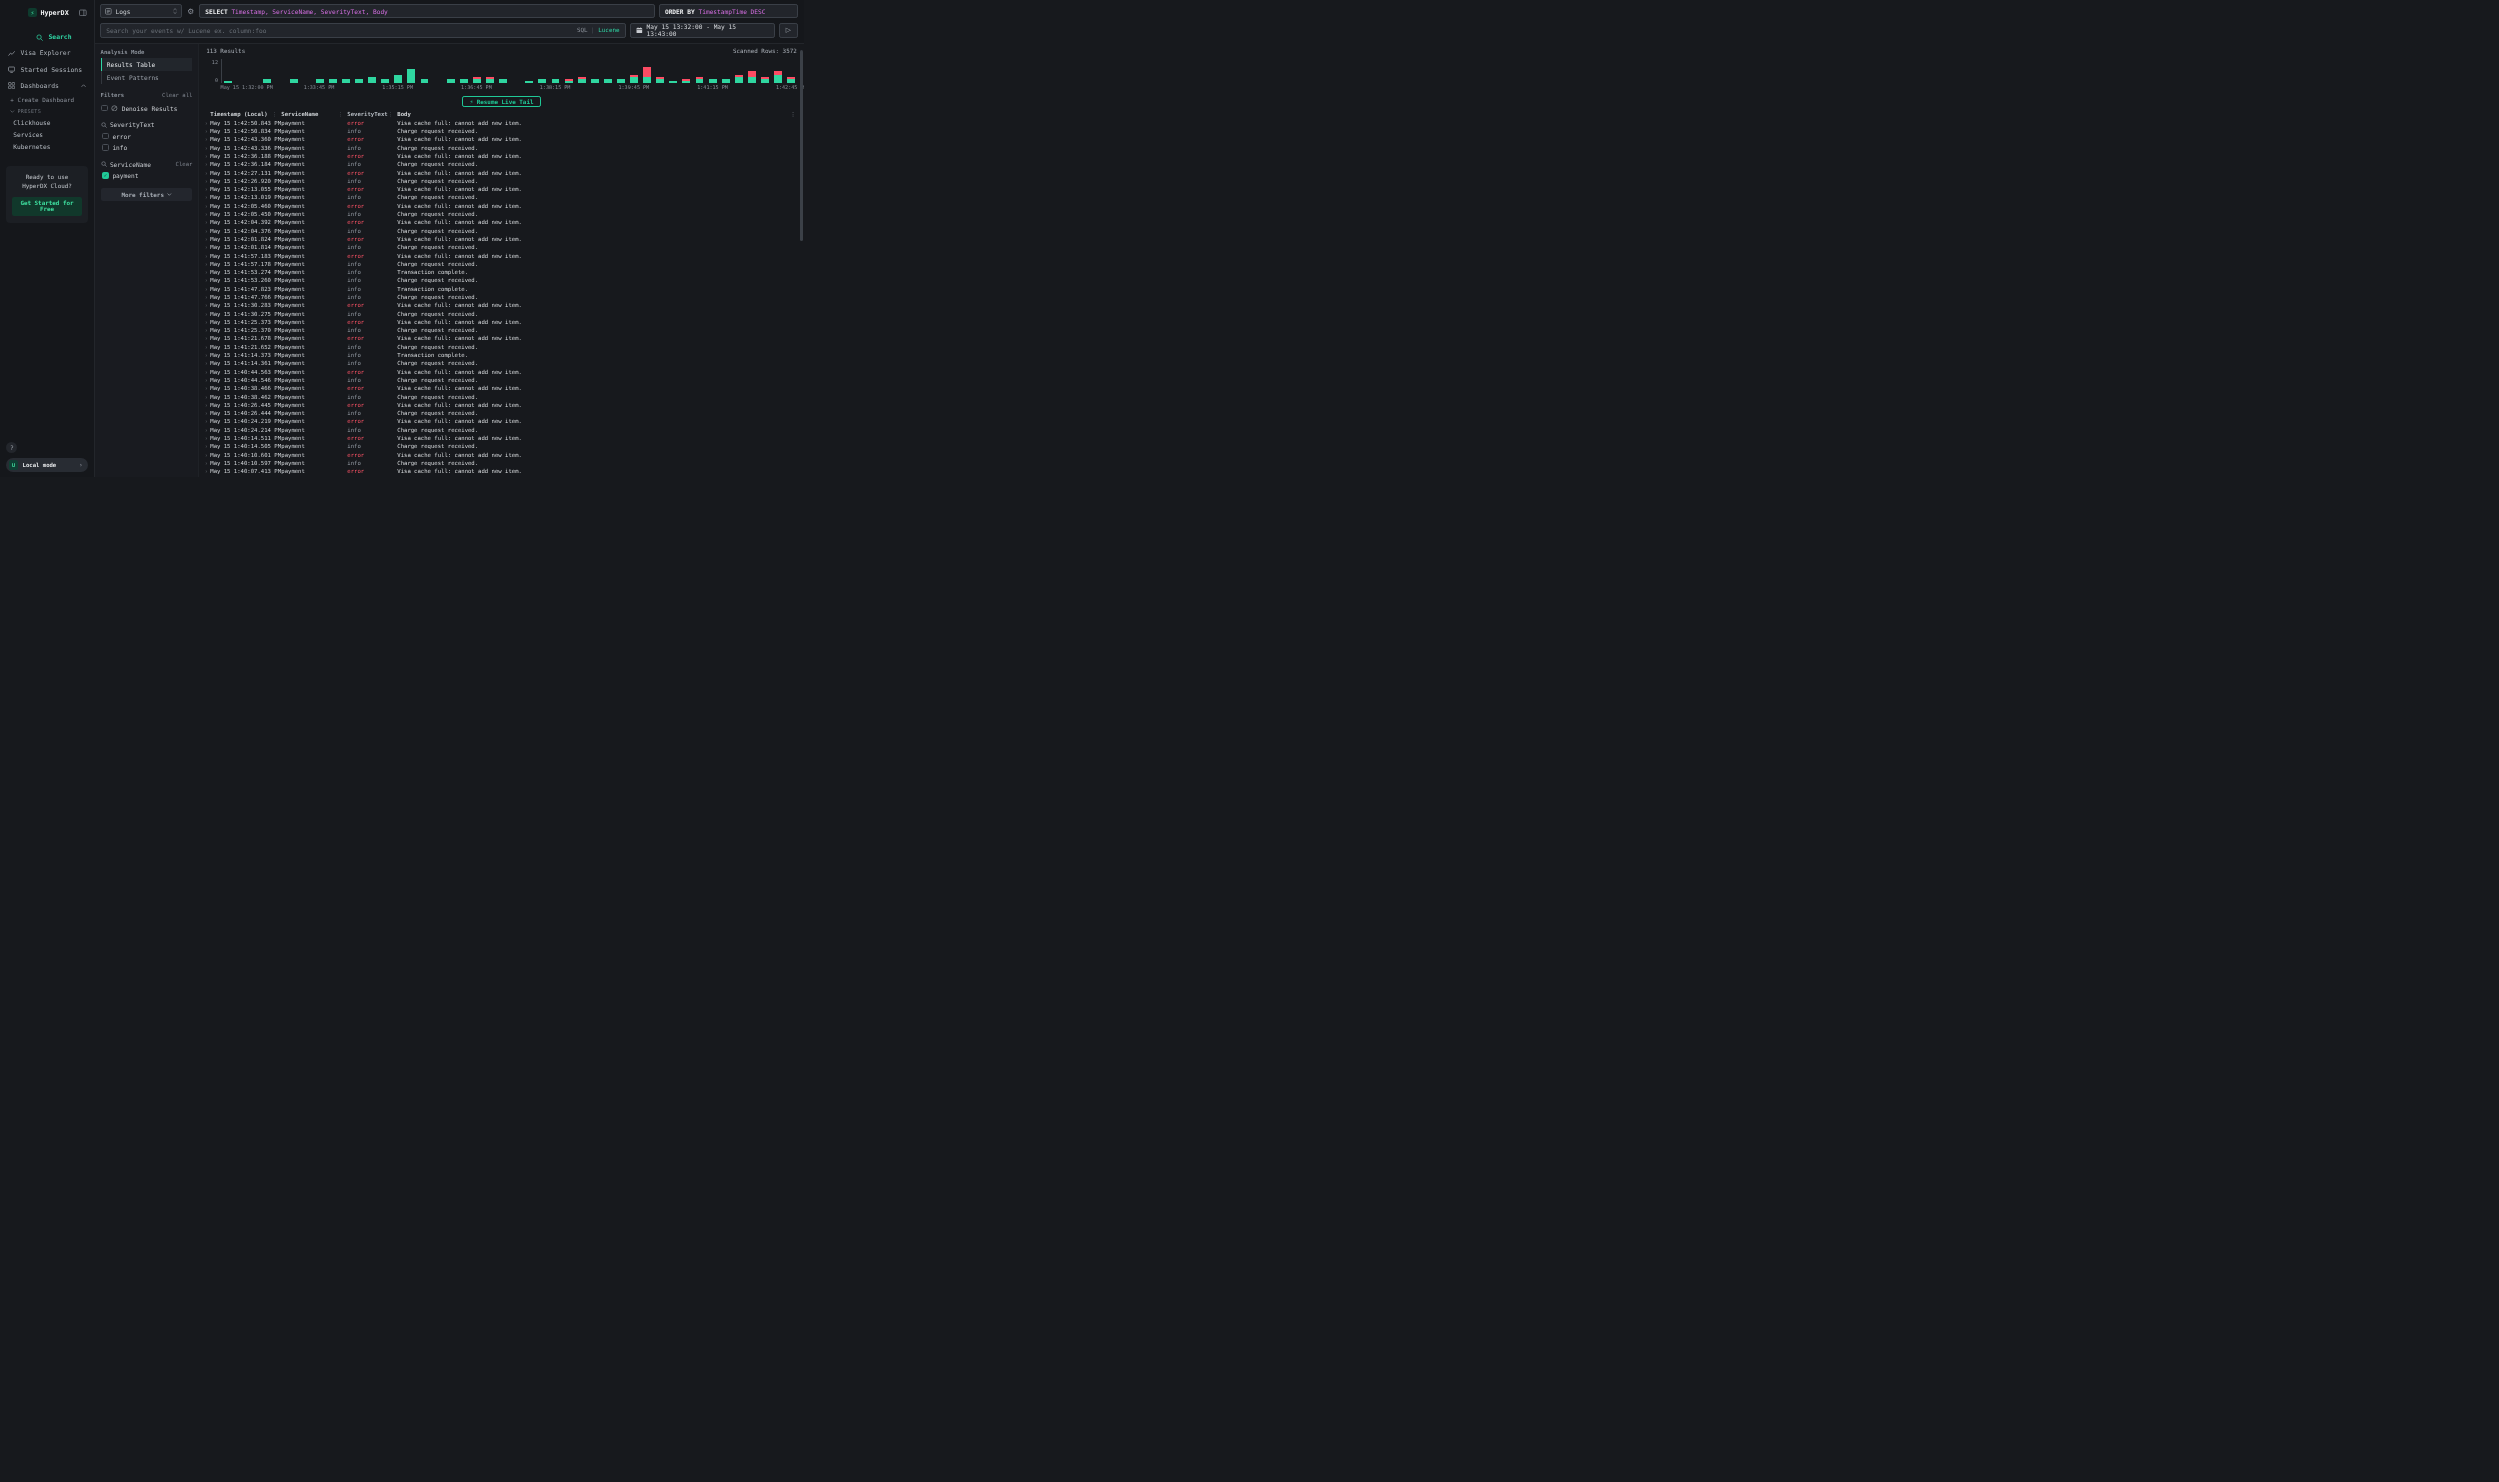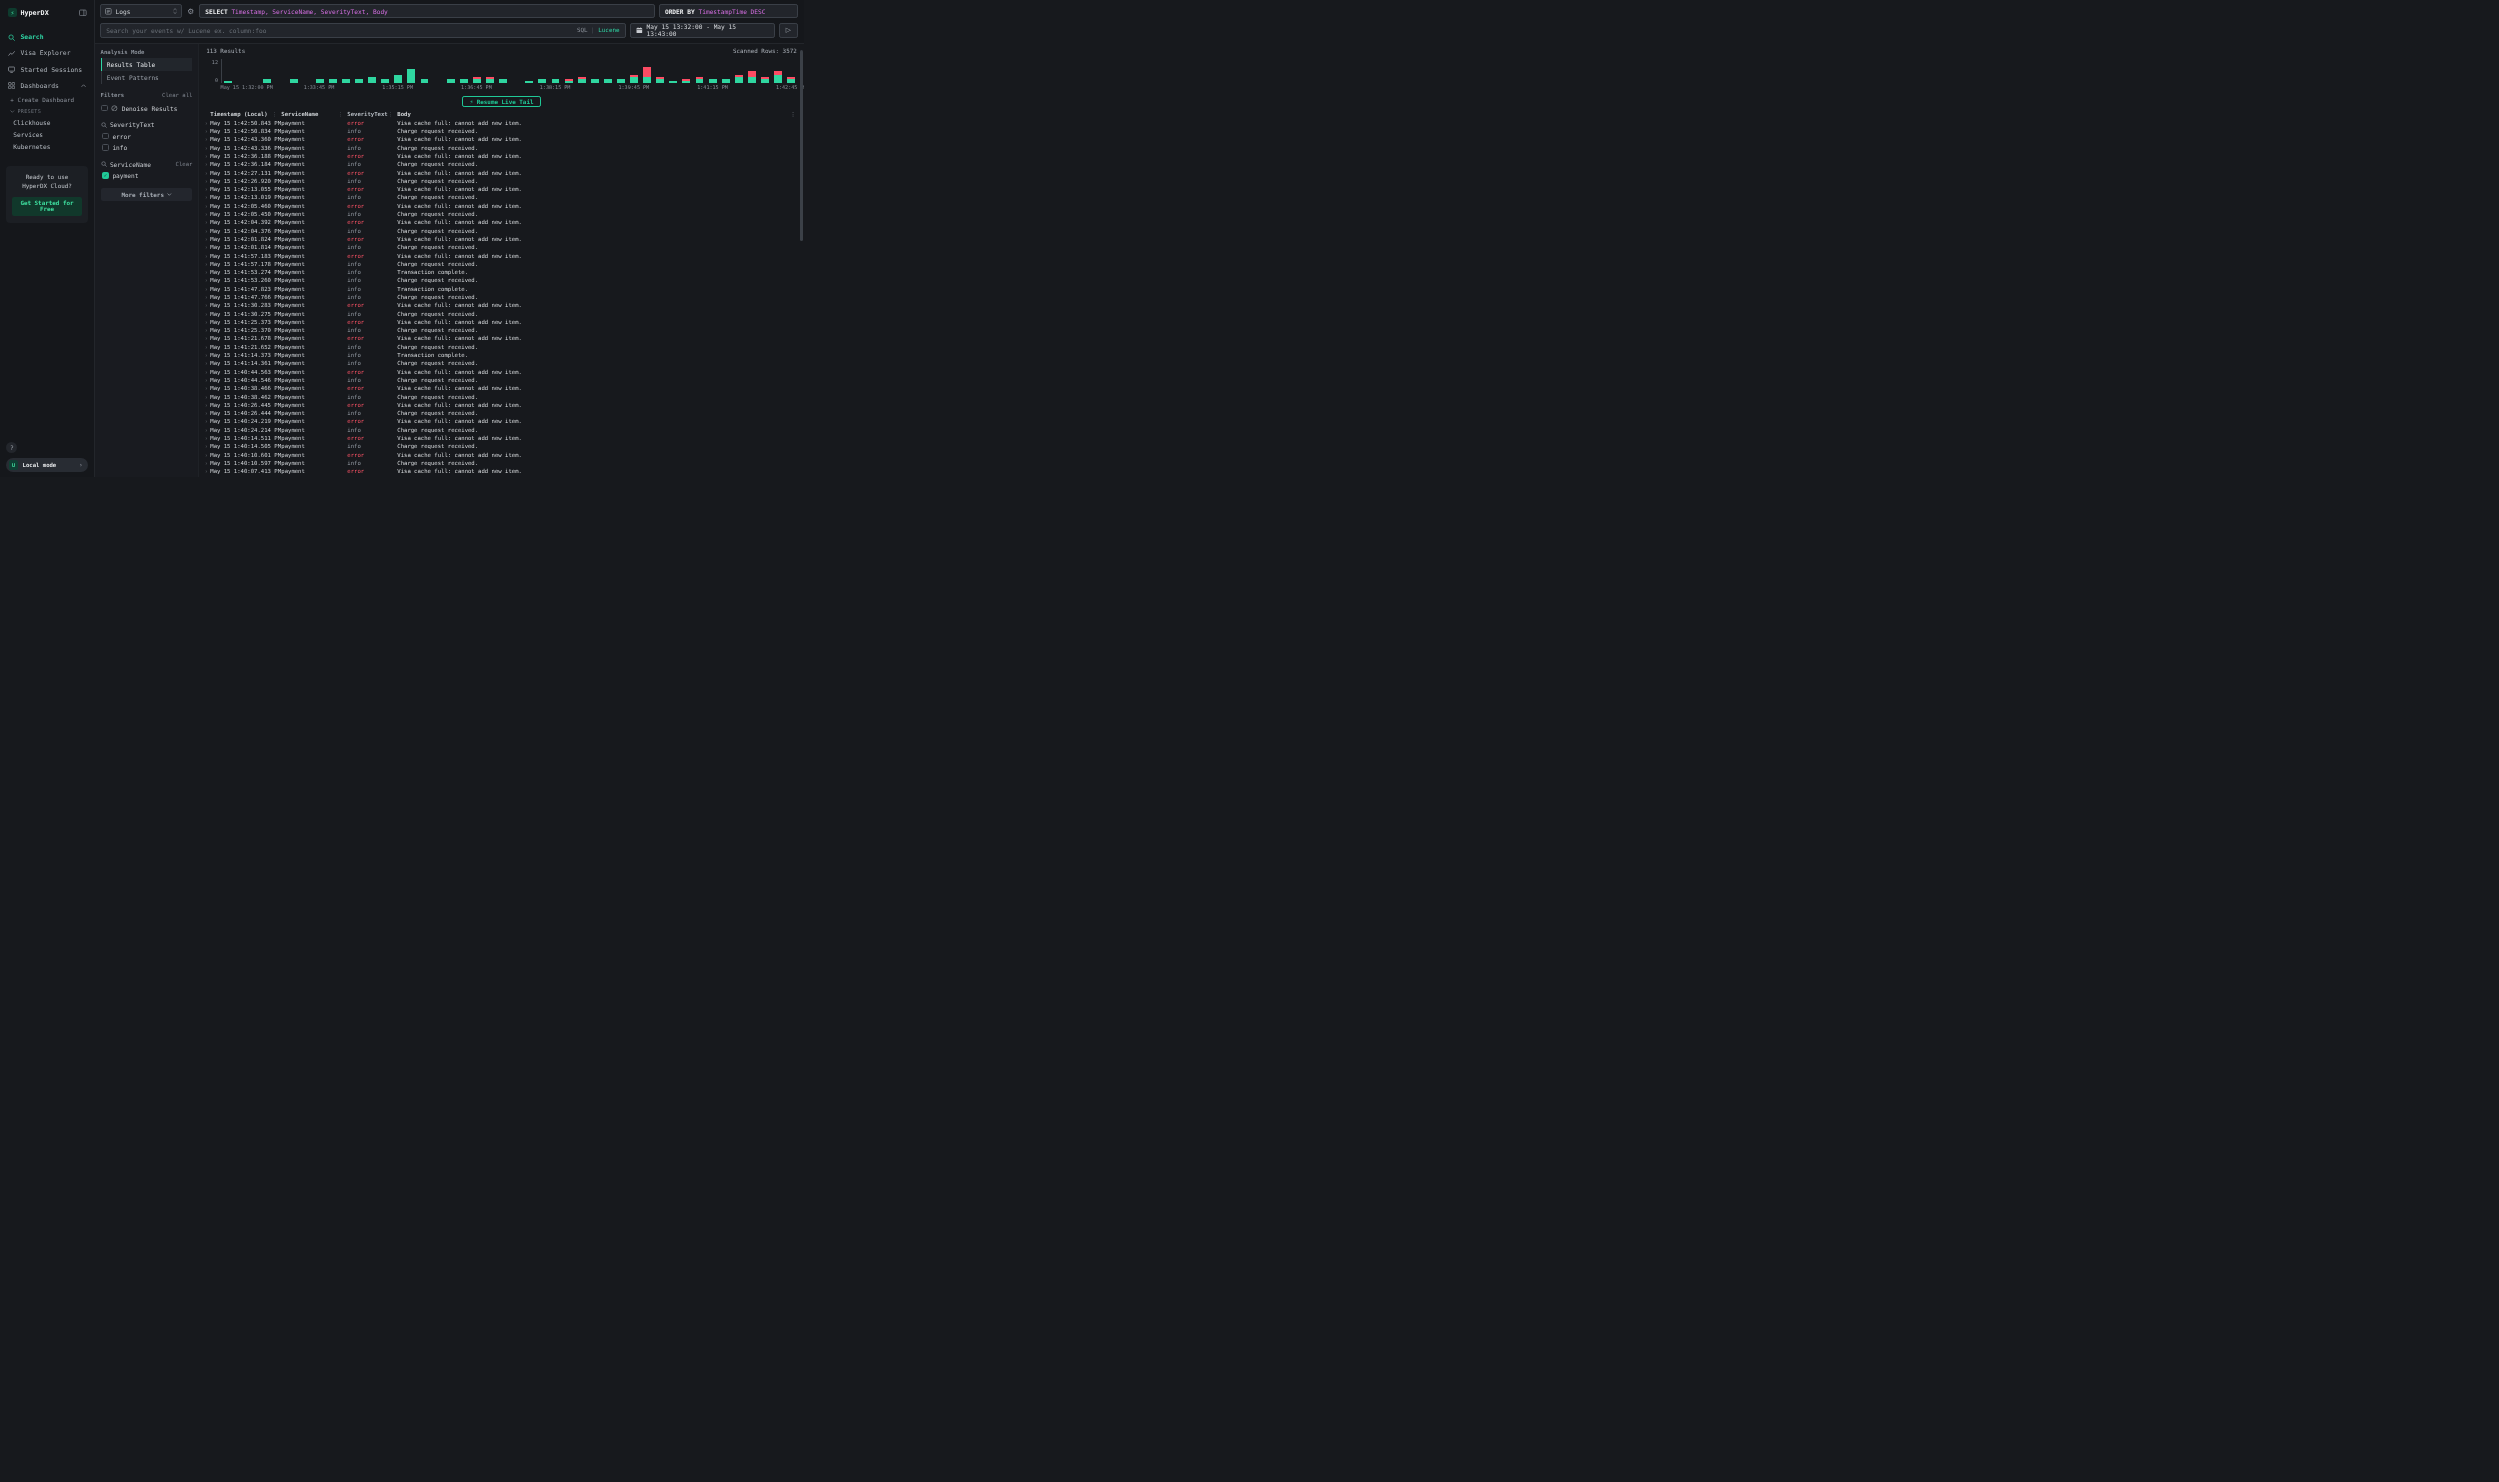--- a/index.html
+++ b/index.html
@@ -15,28 +15,28 @@
 
   
   .sidebar {
     width: 95px; height: 100%;
     background: #15171b;
     border-right: 0.5px solid #23262b;
     display: flex; flex-direction: column;
     flex-shrink: 0; position: relative;
   }
   .sb-header { display:flex; align-items:center; justify-content:space-between; padding: 8.2px 7.2px 7.2px 8.2px; }
-  .sb-brand { display:flex; align-items:center; gap:3.6px; }
+  .sb-brand { display:flex; align-items:center; gap:3.6px;margin-left:20px; }
   .logo-badge { width:8.7px; height:8.7px; border-radius:2.1px; background:#0e3b2e; color:#3fe0a0; display:flex; align-items:center; justify-content:center; font-size:5.6px; }
   .brand-name { font-weight:bold; font-size:6.7px; color:#f0f2f4; }
   .collapse-btn { color:#8b919a; cursor:pointer; display:flex; }
   .sb-nav { padding-top: 5.1px; }
   .sb-item { display:flex; align-items:center; gap:5.1px; padding: 4.1px 8.2px; color:#aeb4bb; font-size:6.4px; cursor:pointer; }
   .sb-item svg { flex-shrink:0; }
-  .sb-item.active { color:#2fd6a5; font-weight:bold; }
+  .sb-item.active { color:#2fd6a5; font-weight:bold;margin-left:28px; }
   .sb-item .spacer { flex:1; }
   .sb-sub { padding: 3.1px 8.2px 2.1px 10.3px; color:#8b919a; font-size:5.9px; cursor:pointer; }
   .sb-presets-label { display:flex; align-items:center; gap:2.6px; padding: 3.1px 8.2px 2.1px 10.3px; color:#6e747d; font-size:5.1px; letter-spacing:0.3px; cursor:pointer; }
   .sb-preset { padding: 2.6px 8.2px 2.6px 13.3px; color:#b6bcc3; font-size:6.2px; cursor:pointer; }
   .cloud-card { margin: 13.3px 6.2px 0 6.2px; background:#1c1f24; border-radius:4.1px; padding: 7.2px 6.2px; text-align:center; }
   .cloud-card .txt { color:#c2c6cb; font-size:5.9px; line-height:1.5; }
   .cloud-btn { margin-top: 5.6px; display:inline-block; background:#11382b; color:#3fe0a0; font-weight:bold; font-size:5.9px; padding: 3.6px 6.2px; border-radius:2.1px; border:none; cursor:pointer; font-family:inherit; }
   .sb-bottom { position:absolute; bottom:5.1px; left:6.2px; right:6.2px; }
   .help-circle { width:11.3px; height:11.3px; border-radius:50%; background:#23262c; color:#9aa0a8; display:flex; align-items:center; justify-content:center; font-size:6.2px; margin-bottom:5.1px; cursor:pointer; }
   .localmode-pill { height:14px; background:#282c33; border-radius:7.7px; display:flex; align-items:center; gap:4.1px; padding:0 5.1px 0 2.6px; cursor:pointer; }

